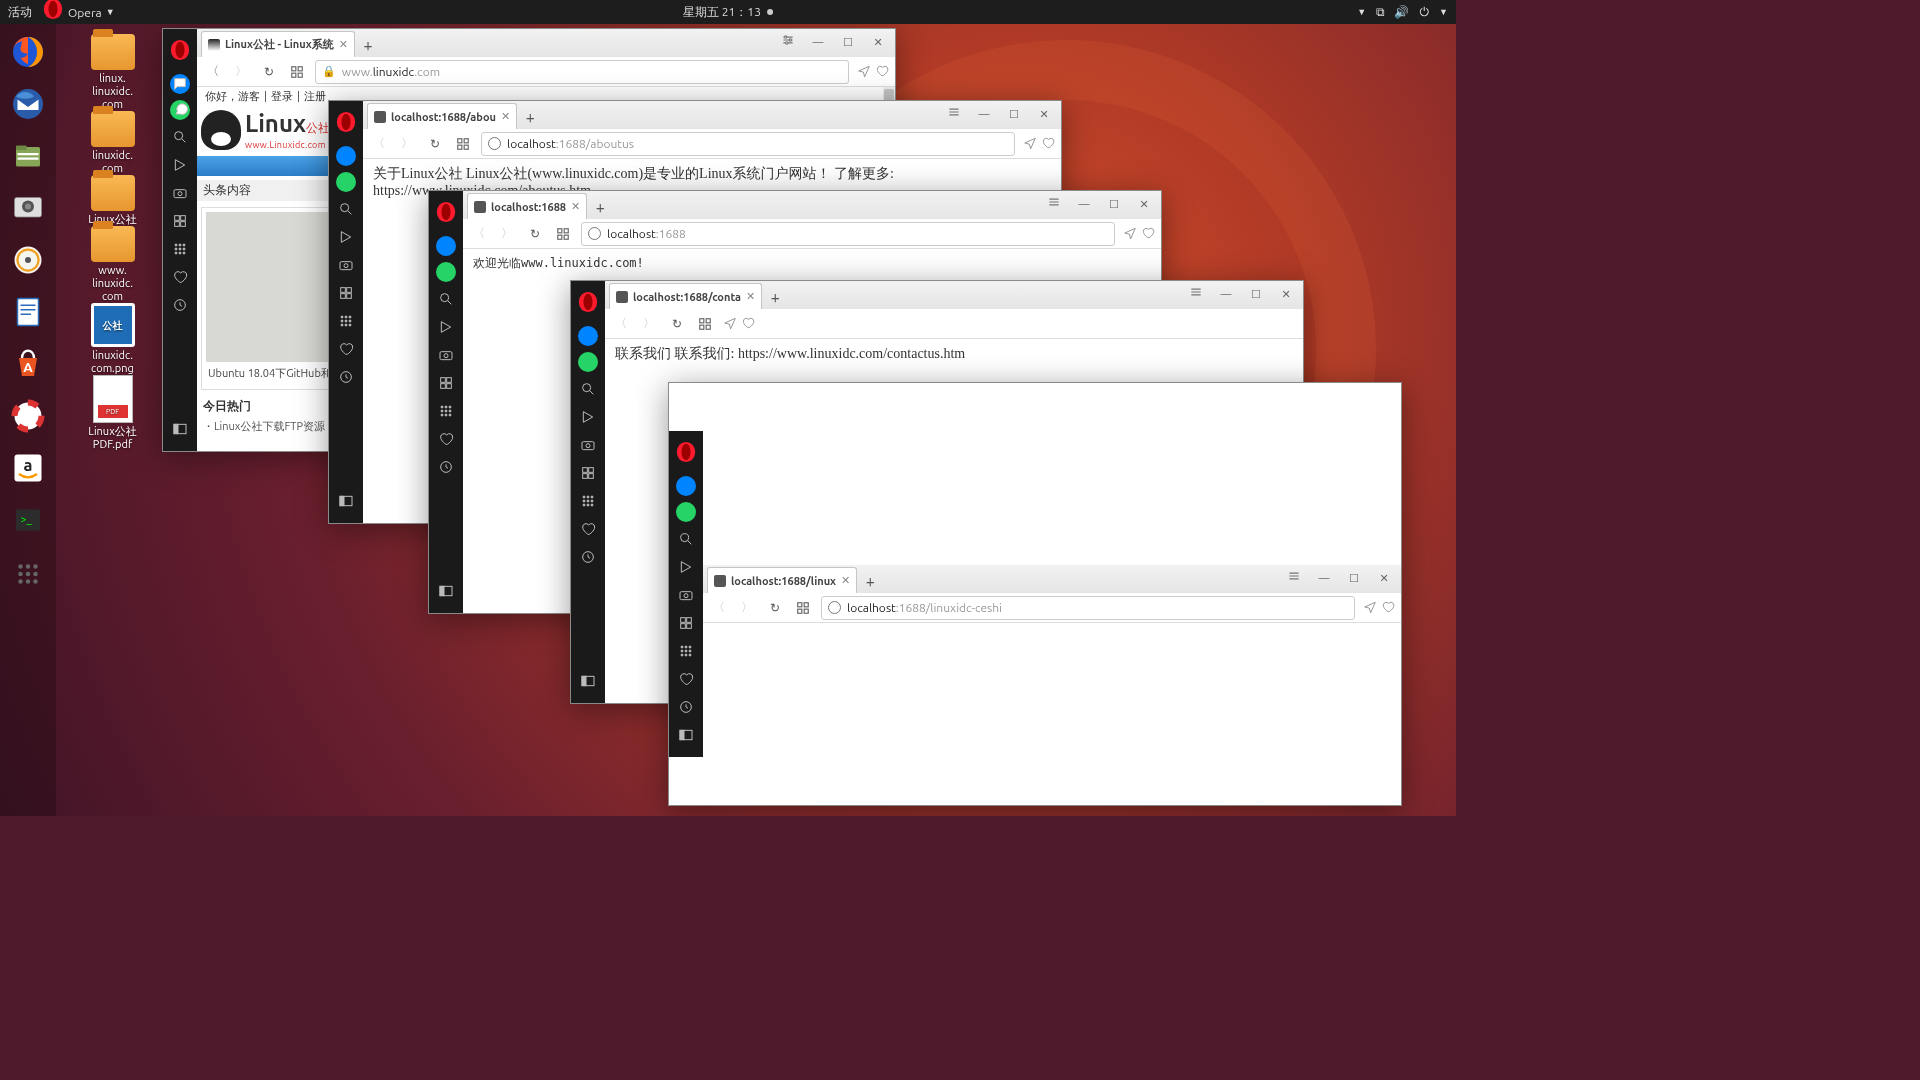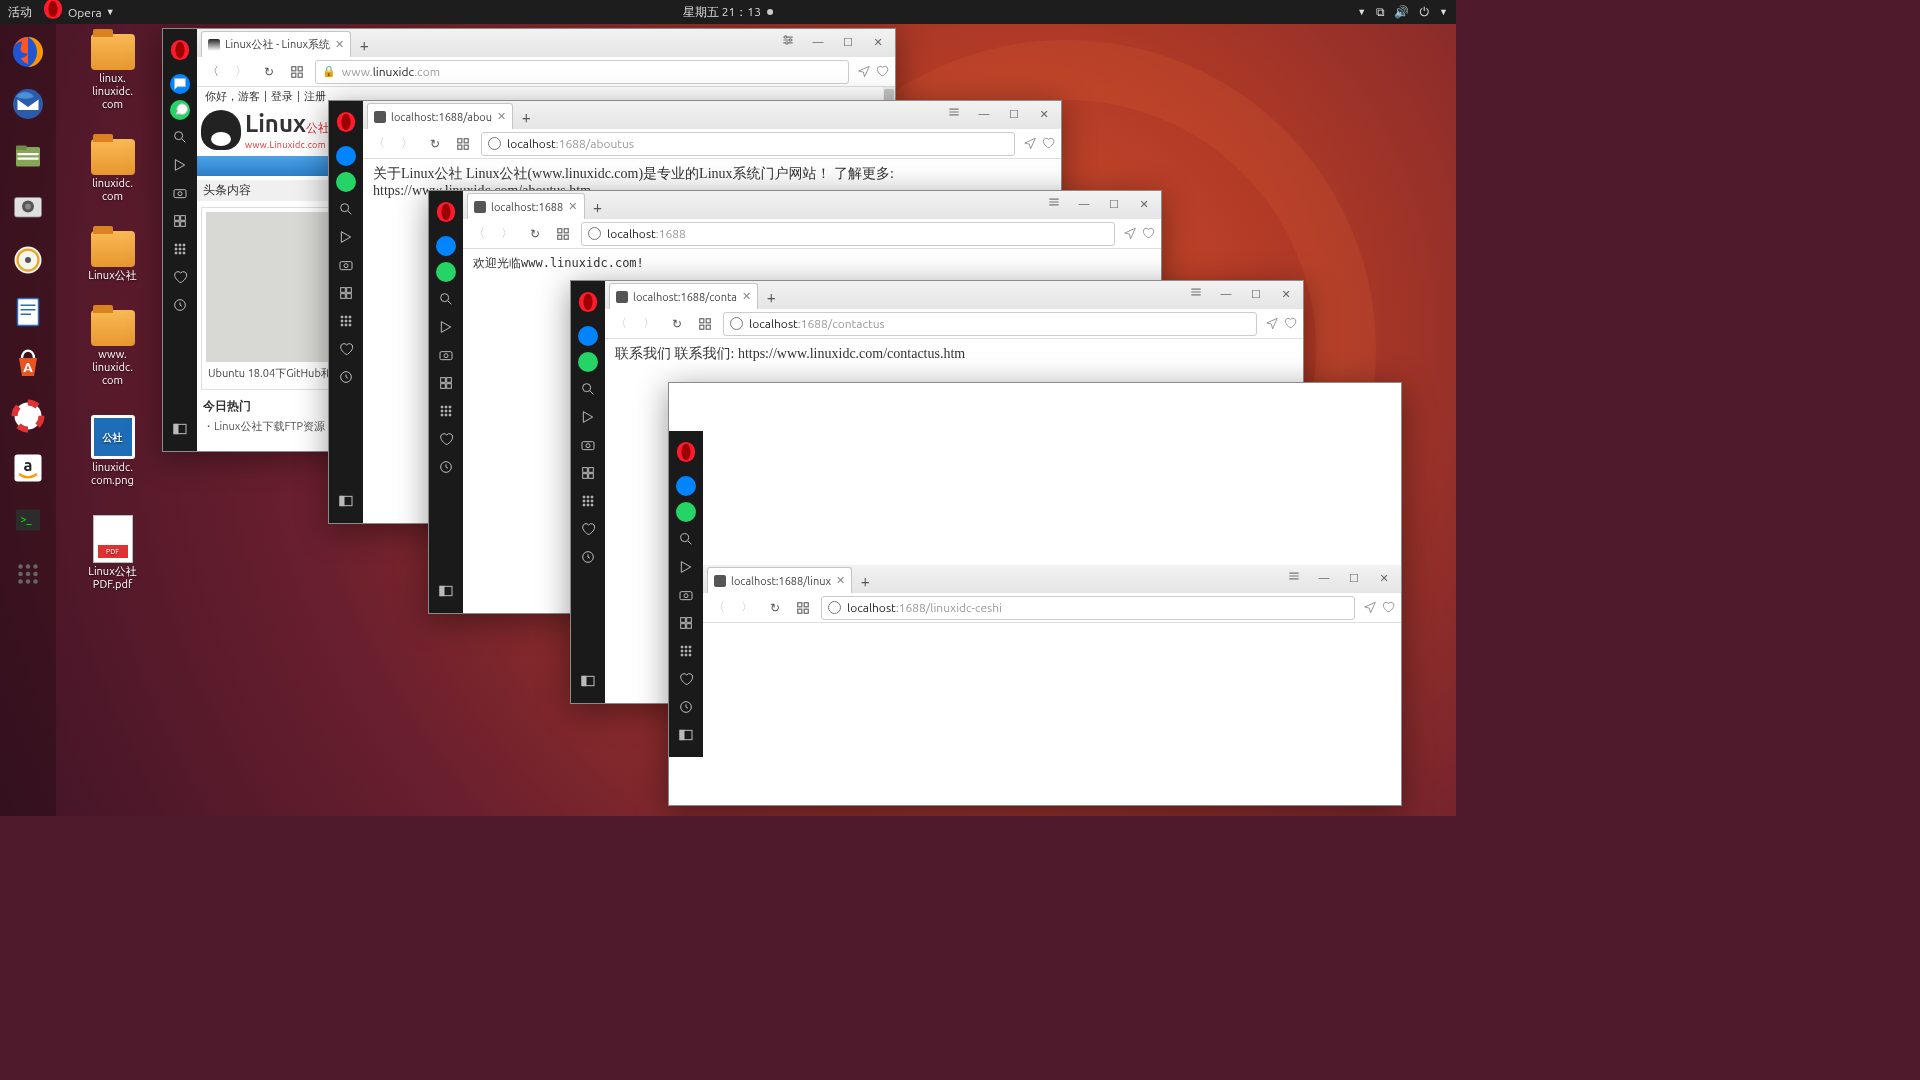--- a/index.html
+++ b/index.html
@@ -30,21 +30,21 @@
 .topbar-center { position:absolute; left:50%; transform:translateX(-50%); display:flex; align-items:center; gap:6px;}
 .topbar-right { margin-left:auto; display:flex; align-items:center; gap:10px; }
 .tri { font-size:9px; }
 .dock {
   position:absolute; left:0; top:24px; bottom:0; width:56px;
   background:rgba(30,10,15,.35);
   display:flex; flex-direction:column; align-items:center; padding-top:8px; gap:12px;
 }
 .dock-item { width:40px; height:40px; border-radius:6px; display:flex; align-items:center; justify-content:center; }
 .dock-item svg { width:36px; height:36px; }
-.desk-icons { position:absolute; left:70px; top:34px; display:flex; flex-direction:column; gap:28px; }
+.desk-icons { position:absolute; left:70px; top:34px; display:flex; flex-direction:column; gap:0; }
 .desk-icon { width:85px; display:flex; flex-direction:column; align-items:center; gap:2px; color:#fff; font-size:11px; text-align:center; line-height:13px; text-shadow:0 1px 2px rgba(0,0,0,.6);}
 .desk-icon .folder { width:44px; height:36px; background:linear-gradient(#f9b955,#e8972f); border-radius:4px; position:relative;}
 .desk-icon .folder::before{content:"";position:absolute;top:-5px;left:2px;width:20px;height:8px;background:#d9821f;border-radius:2px 2px 0 0;}
 .desk-icon .pngthumb { width:44px; height:44px; background:#1e6db6; border:3px solid #fff; border-radius:3px; display:flex;align-items:center;justify-content:center;color:#fff;font-size:10px;font-weight:bold;}
 .desk-icon .pdfthumb { width:40px; height:48px; background:#fff; border:1px solid #bbb; position:relative;}
 .desk-icon .pdfthumb::after{content:"PDF";position:absolute;bottom:4px;left:4px;right:4px;background:#d33;color:#fff;font-size:7px;text-align:center;}
 
 .opera {
   position:absolute;
   background:#fff;
@@ -62,21 +62,21 @@
 .opera-ico.msgr{background:#0084ff;border-radius:50%;width:20px;height:20px;margin:3px 0;}
 .opera-ico.wa{background:#25d366;border-radius:50%;width:20px;height:20px;margin:3px 0;}
 .opera-main { flex:1; display:flex; flex-direction:column; min-width:0;}
 .tabstrip { height:28px; background:linear-gradient(#f2f2f2,#e5e5e5); display:flex; align-items:flex-end; padding-left:4px; position:relative;}
 .wincontrols{position:absolute;right:2px;top:2px;display:flex;gap:0;}
 .wincontrols span{width:30px;height:22px;display:flex;align-items:center;justify-content:center;color:#666;font-size:11px;}
 .easysetup{position:absolute;right:100px;top:4px;color:#666;}
 .tab { height:26px; background:#fff; border:1px solid #c5c5c5; border-bottom:none; border-radius:3px 3px 0 0; display:flex; align-items:center; padding:0 6px; gap:5px; font-size:11px; color:#444; max-width:160px;}
 .tab .favicon{width:12px;height:12px;background:#555;border-radius:2px;flex-shrink:0;}
 .tab .tclose{color:#888;cursor:pointer;flex-shrink:0;}
-.tab .ttitle{white-space:nowrap;overflow:hidden;text-overflow:ellipsis;}
+.tab .ttitle{white-space:nowrap;overflow:hidden;text-overflow:ellipsis;font-weight:bold;}
 .newtab{width:26px;height:24px;display:flex;align-items:center;justify-content:center;color:#555;font-size:16px;cursor:pointer;}
 .addrbar{height:30px;border-bottom:1px solid #ddd;background:#fff;display:flex;align-items:center;padding:0 6px;gap:8px;}
 .navbtn{width:20px;height:20px;display:flex;align-items:center;justify-content:center;color:#555;}
 .navbtn.dis{color:#bbb;}
 .addrbox{flex:1;height:24px;border:1px solid #ccc;border-radius:3px;display:flex;align-items:center;padding:0 6px;gap:6px;font-size:12px;}
 .addrbox .lock{color:#1a9e4b;font-size:11px;}
 .addrbox .globe{width:13px;height:13px;border:1.3px solid #777;border-radius:50%;position:relative;}
 .addrbox .url-dark{color:#222;}
 .addrbox .url-light{color:#999;}
 .addr-right{display:flex;gap:4px;color:#888;}
@@ -702,24 +702,20 @@
         <span class="navbtn dis">〉</span>
         <span class="navbtn">↻</span>
       <span class="navbtn">
           <svg width="14" height="14" viewBox="0 0 24 24" stroke="#666" fill="none" stroke-width="2">
             <rect x="3" y="3" width="7" height="7"></rect>
             <rect x="14" y="3" width="7" height="7"></rect>
             <rect x="3" y="14" width="7" height="7"></rect>
             <rect x="14" y="14" width="7" height="7"></rect>
           </svg>
         </span>
-      <div class="addrbox">
-          <span class="globe"></span>
-          <span><span class="url-dark">localhost</span><span class="url-light">:1688/contactus</span></span>
-        </div>
       <div class="addr-right">
           <span><svg viewBox="0 0 24 24">
               <path d="M3 12l18-8-8 18-2-8z"></path>
             </svg></span>
           <span><svg viewBox="0 0 24 24">
               <path d="M12 20s-8-5-8-11a5 5 0 019-3 5 5 0 019 3c0 6-8 11-8 11z"></path>
             </svg></span>
         </div>
     </div>
     <div class="content serif">联系我们 联系我们: https://www.linuxidc.com/contactus.htm</div>

